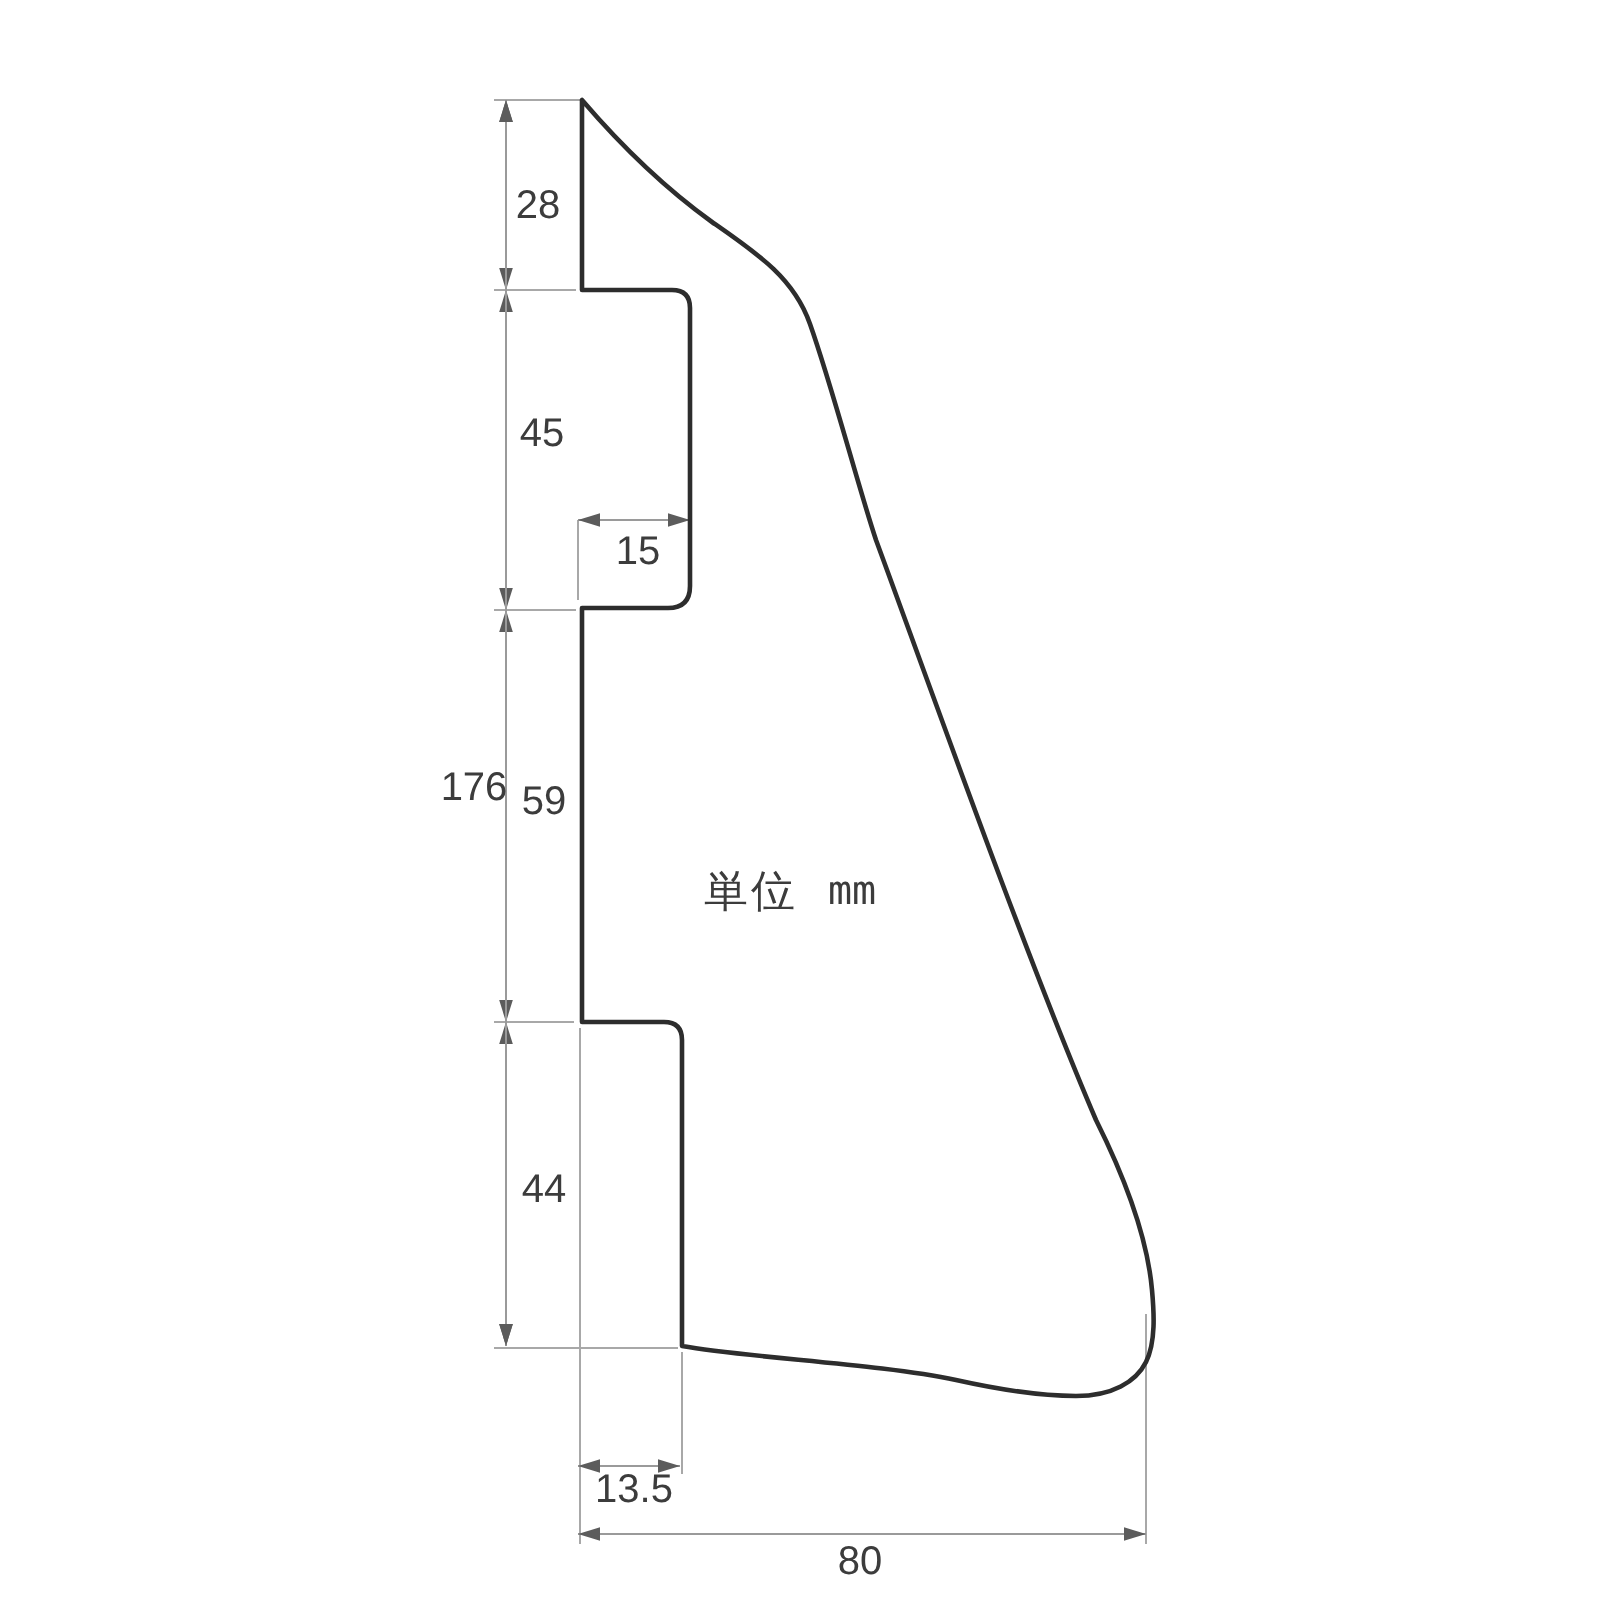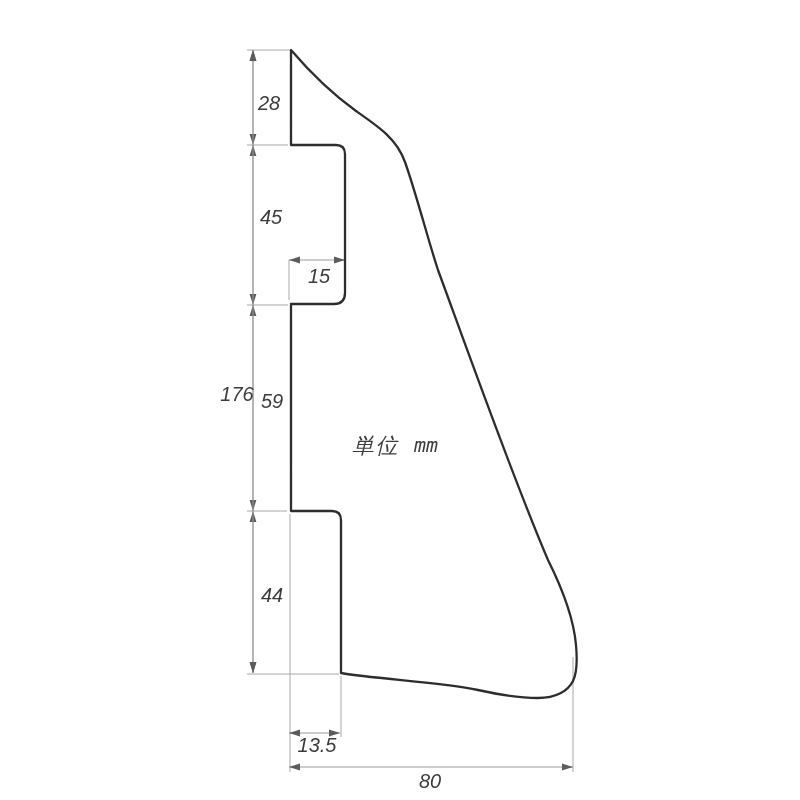--- a/index.html
+++ b/index.html
@@ -7,21 +7,20 @@
     padding: 0;
     background: #ffffff;
   }
   .stage {
     position: relative;
     width: 720px;
     height: 800px;
     background: #22c55e;
     overflow: hidden;
     font-family: "Liberation Sans", sans-serif;
-    font-style: italic;
   }
   .stage svg {
     position: absolute;
     left: 0;
     top: 0;
     display: block;
   }
 </style>
 </head>
 <body>

